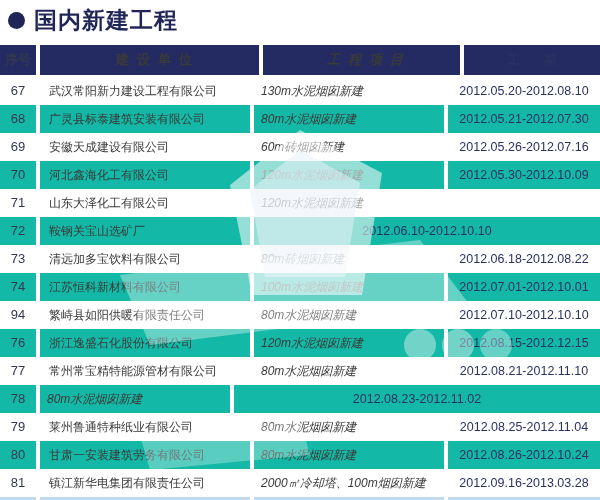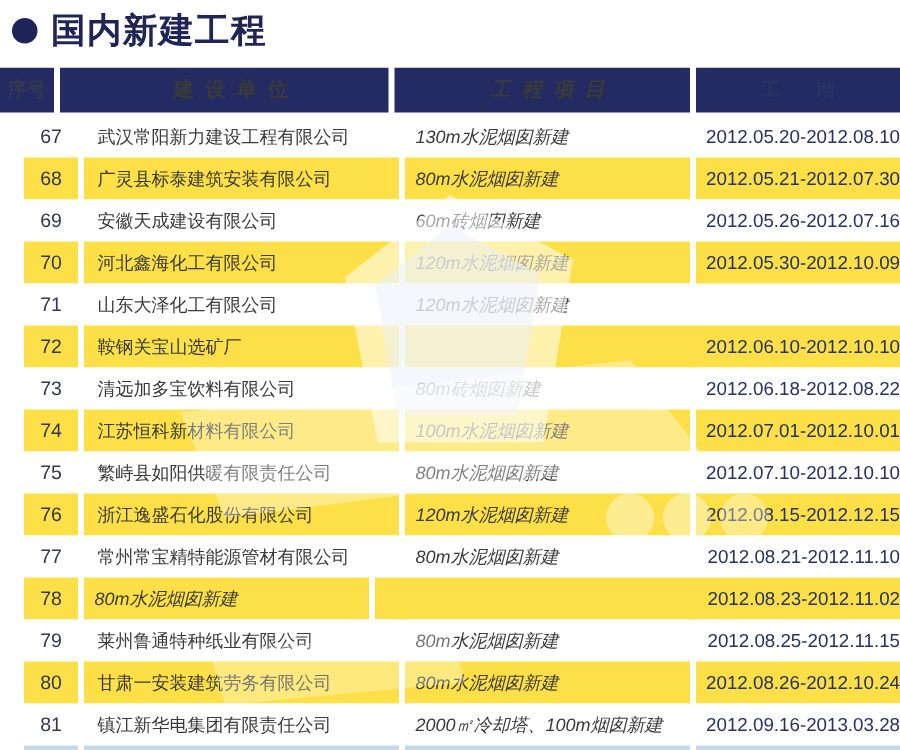--- a/index.html
+++ b/index.html
@@ -16,28 +16,28 @@
   .bullet{width:17px;height:17px;border-radius:50%;background:#1f2557;flex:0 0 auto;}
   .page-title{font-size:23px;font-weight:bold;color:#1f2557;letter-spacing:1px;}
   
   .tbl{position:absolute;left:0;top:45px;width:600px;height:455px;overflow:hidden;background:#ffffff;}
   .row{display:flex;gap:4px;background:#ffffff;}
   .hrow{height:30px;margin-bottom:2px;}
   .hcell{
     background:#242b62;color:#ffffff;font-weight:bold;font-size:13.5px;
     display:flex;align-items:center;justify-content:center;height:30px;
   }
-  .drow{height:28px;margin-left:16px;}
+  .drow{height:28px;}
   .dcell{height:28px;line-height:28px;font-size:12px;background:#ffffff;
     white-space:nowrap;overflow:hidden;box-sizing:border-box;}
-  .drow.alt .dcell{background:#fde047;}
+  .drow.alt .dcell{background:#14b8a6;}
   .c-no{width:36px;flex:0 0 36px;text-align:center;color:#33384f;font-size:13px;}
   .c-company{width:210px;flex:0 0 210px;padding-left:9px;color:#3a3a3a;}
   .c-project{width:190px;flex:0 0 190px;padding-left:7px;color:#3a3a3a;font-style:italic;}
-  .c-period{flex:1;text-align:right;color:#2a3263;font-size:12.5px;}
+  .c-period{flex:1;text-align:center;color:#2a3263;font-size:12.5px;}
   .ls-wide{letter-spacing:0.55em;text-indent:0.55em;}
   .ls-xwide{letter-spacing:1.9em;text-indent:1.9em;}
   
   .sliver .dcell{background:#c3d9ee;}
   
   .watermark{position:absolute;left:0;top:45px;width:600px;height:455px;pointer-events:none;}
 </style>
 </head>
 <body>
 
@@ -95,21 +95,21 @@
         <div class="dcell c-project">80m砖烟囱新建</div>
         <div class="dcell c-period">2012.06.18-2012.08.22</div>
       </div>
       <div class="row drow alt">
         <div class="dcell c-no">74</div>
         <div class="dcell c-company">江苏恒科新材料有限公司</div>
         <div class="dcell c-project">100m水泥烟囱新建</div>
         <div class="dcell c-period">2012.07.01-2012.10.01</div>
       </div>
       <div class="row drow">
-        <div class="dcell c-no">75</div>
+        <div class="dcell c-no">94</div>
         <div class="dcell c-company">繁峙县如阳供暖有限责任公司</div>
         <div class="dcell c-project">80m水泥烟囱新建</div>
         <div class="dcell c-period">2012.07.10-2012.10.10</div>
       </div>
       <div class="row drow alt">
         <div class="dcell c-no">76</div>
         <div class="dcell c-company">浙江逸盛石化股份有限公司</div>
         <div class="dcell c-project">120m水泥烟囱新建</div>
         <div class="dcell c-period">2012.08.15-2012.12.15</div>
       </div>
@@ -121,21 +121,21 @@
       </div>
       <div class="row drow alt">
         <div class="dcell c-no">78</div>
         <div class="dcell c-project">80m水泥烟囱新建</div>
         <div class="dcell c-period">2012.08.23-2012.11.02</div>
       </div>
       <div class="row drow">
         <div class="dcell c-no">79</div>
         <div class="dcell c-company">莱州鲁通特种纸业有限公司</div>
         <div class="dcell c-project">80m水泥烟囱新建</div>
-        <div class="dcell c-period">2012.08.25-2012.11.15</div>
+        <div class="dcell c-period">2012.08.25-2012.11.04</div>
       </div>
       <div class="row drow alt">
         <div class="dcell c-no">80</div>
         <div class="dcell c-company">甘肃一安装建筑劳务有限公司</div>
         <div class="dcell c-project">80m水泥烟囱新建</div>
         <div class="dcell c-period">2012.08.26-2012.10.24</div>
       </div>
       <div class="row drow">
         <div class="dcell c-no">81</div>
         <div class="dcell c-company">镇江新华电集团有限责任公司</div>

